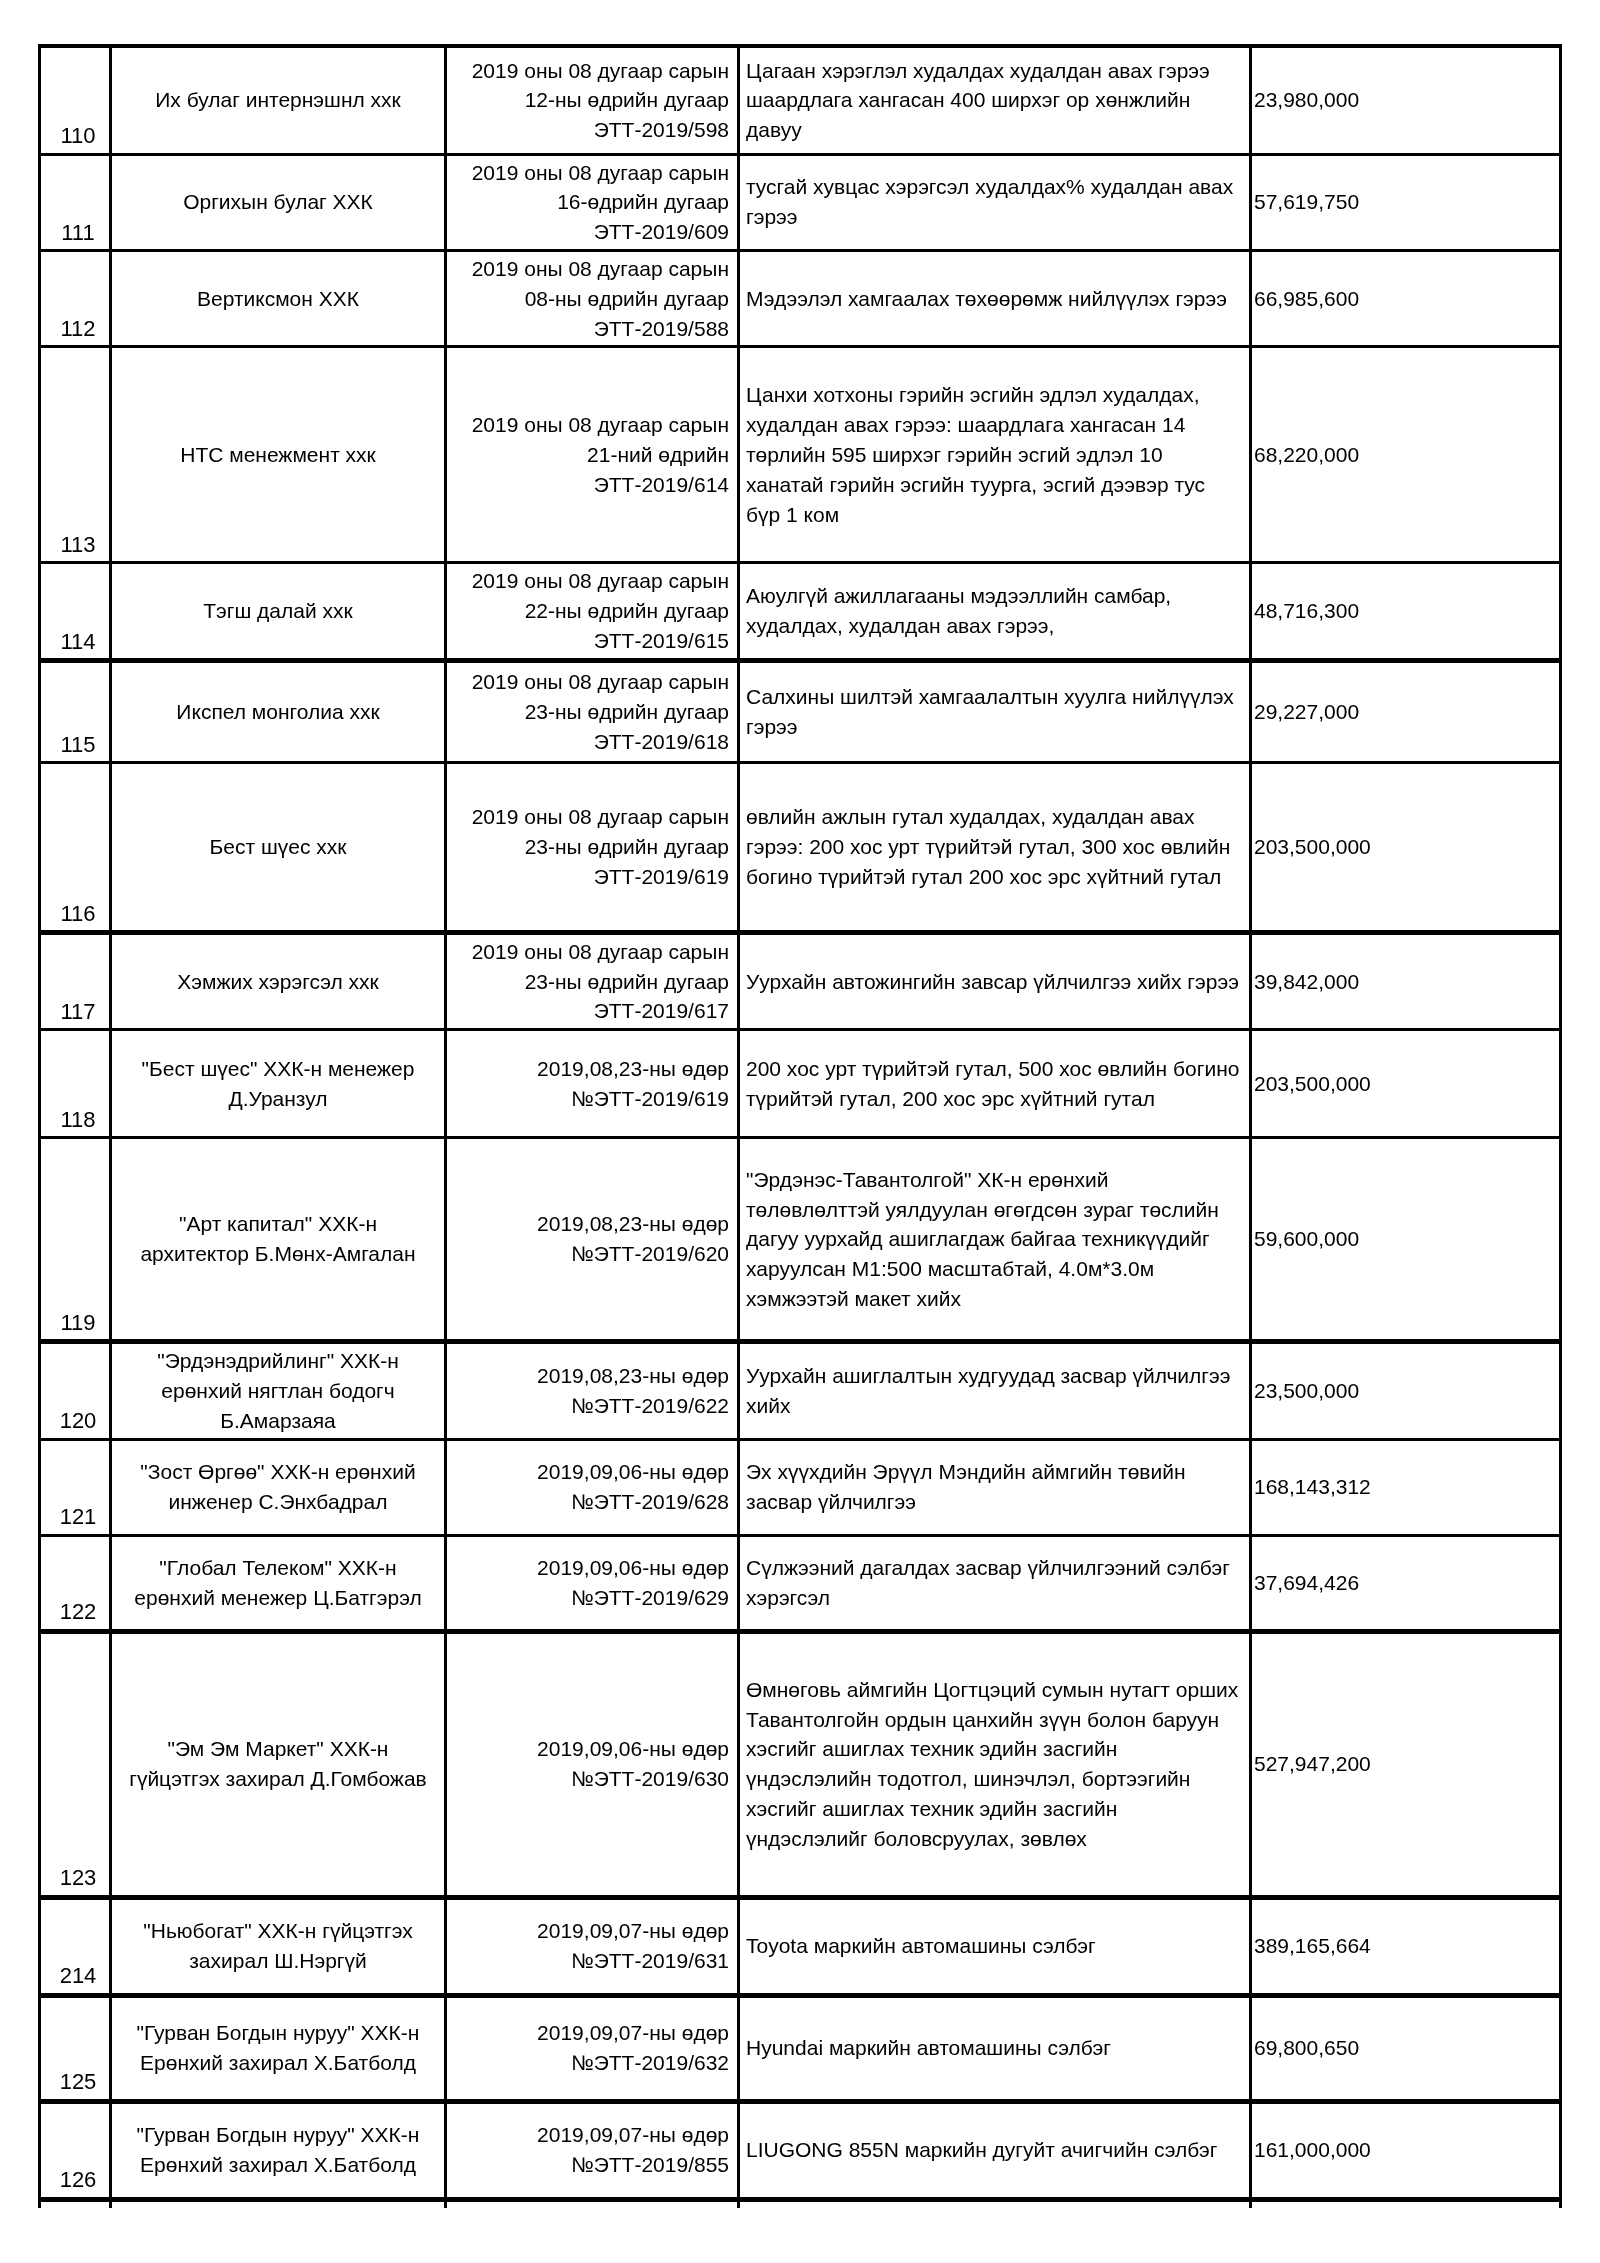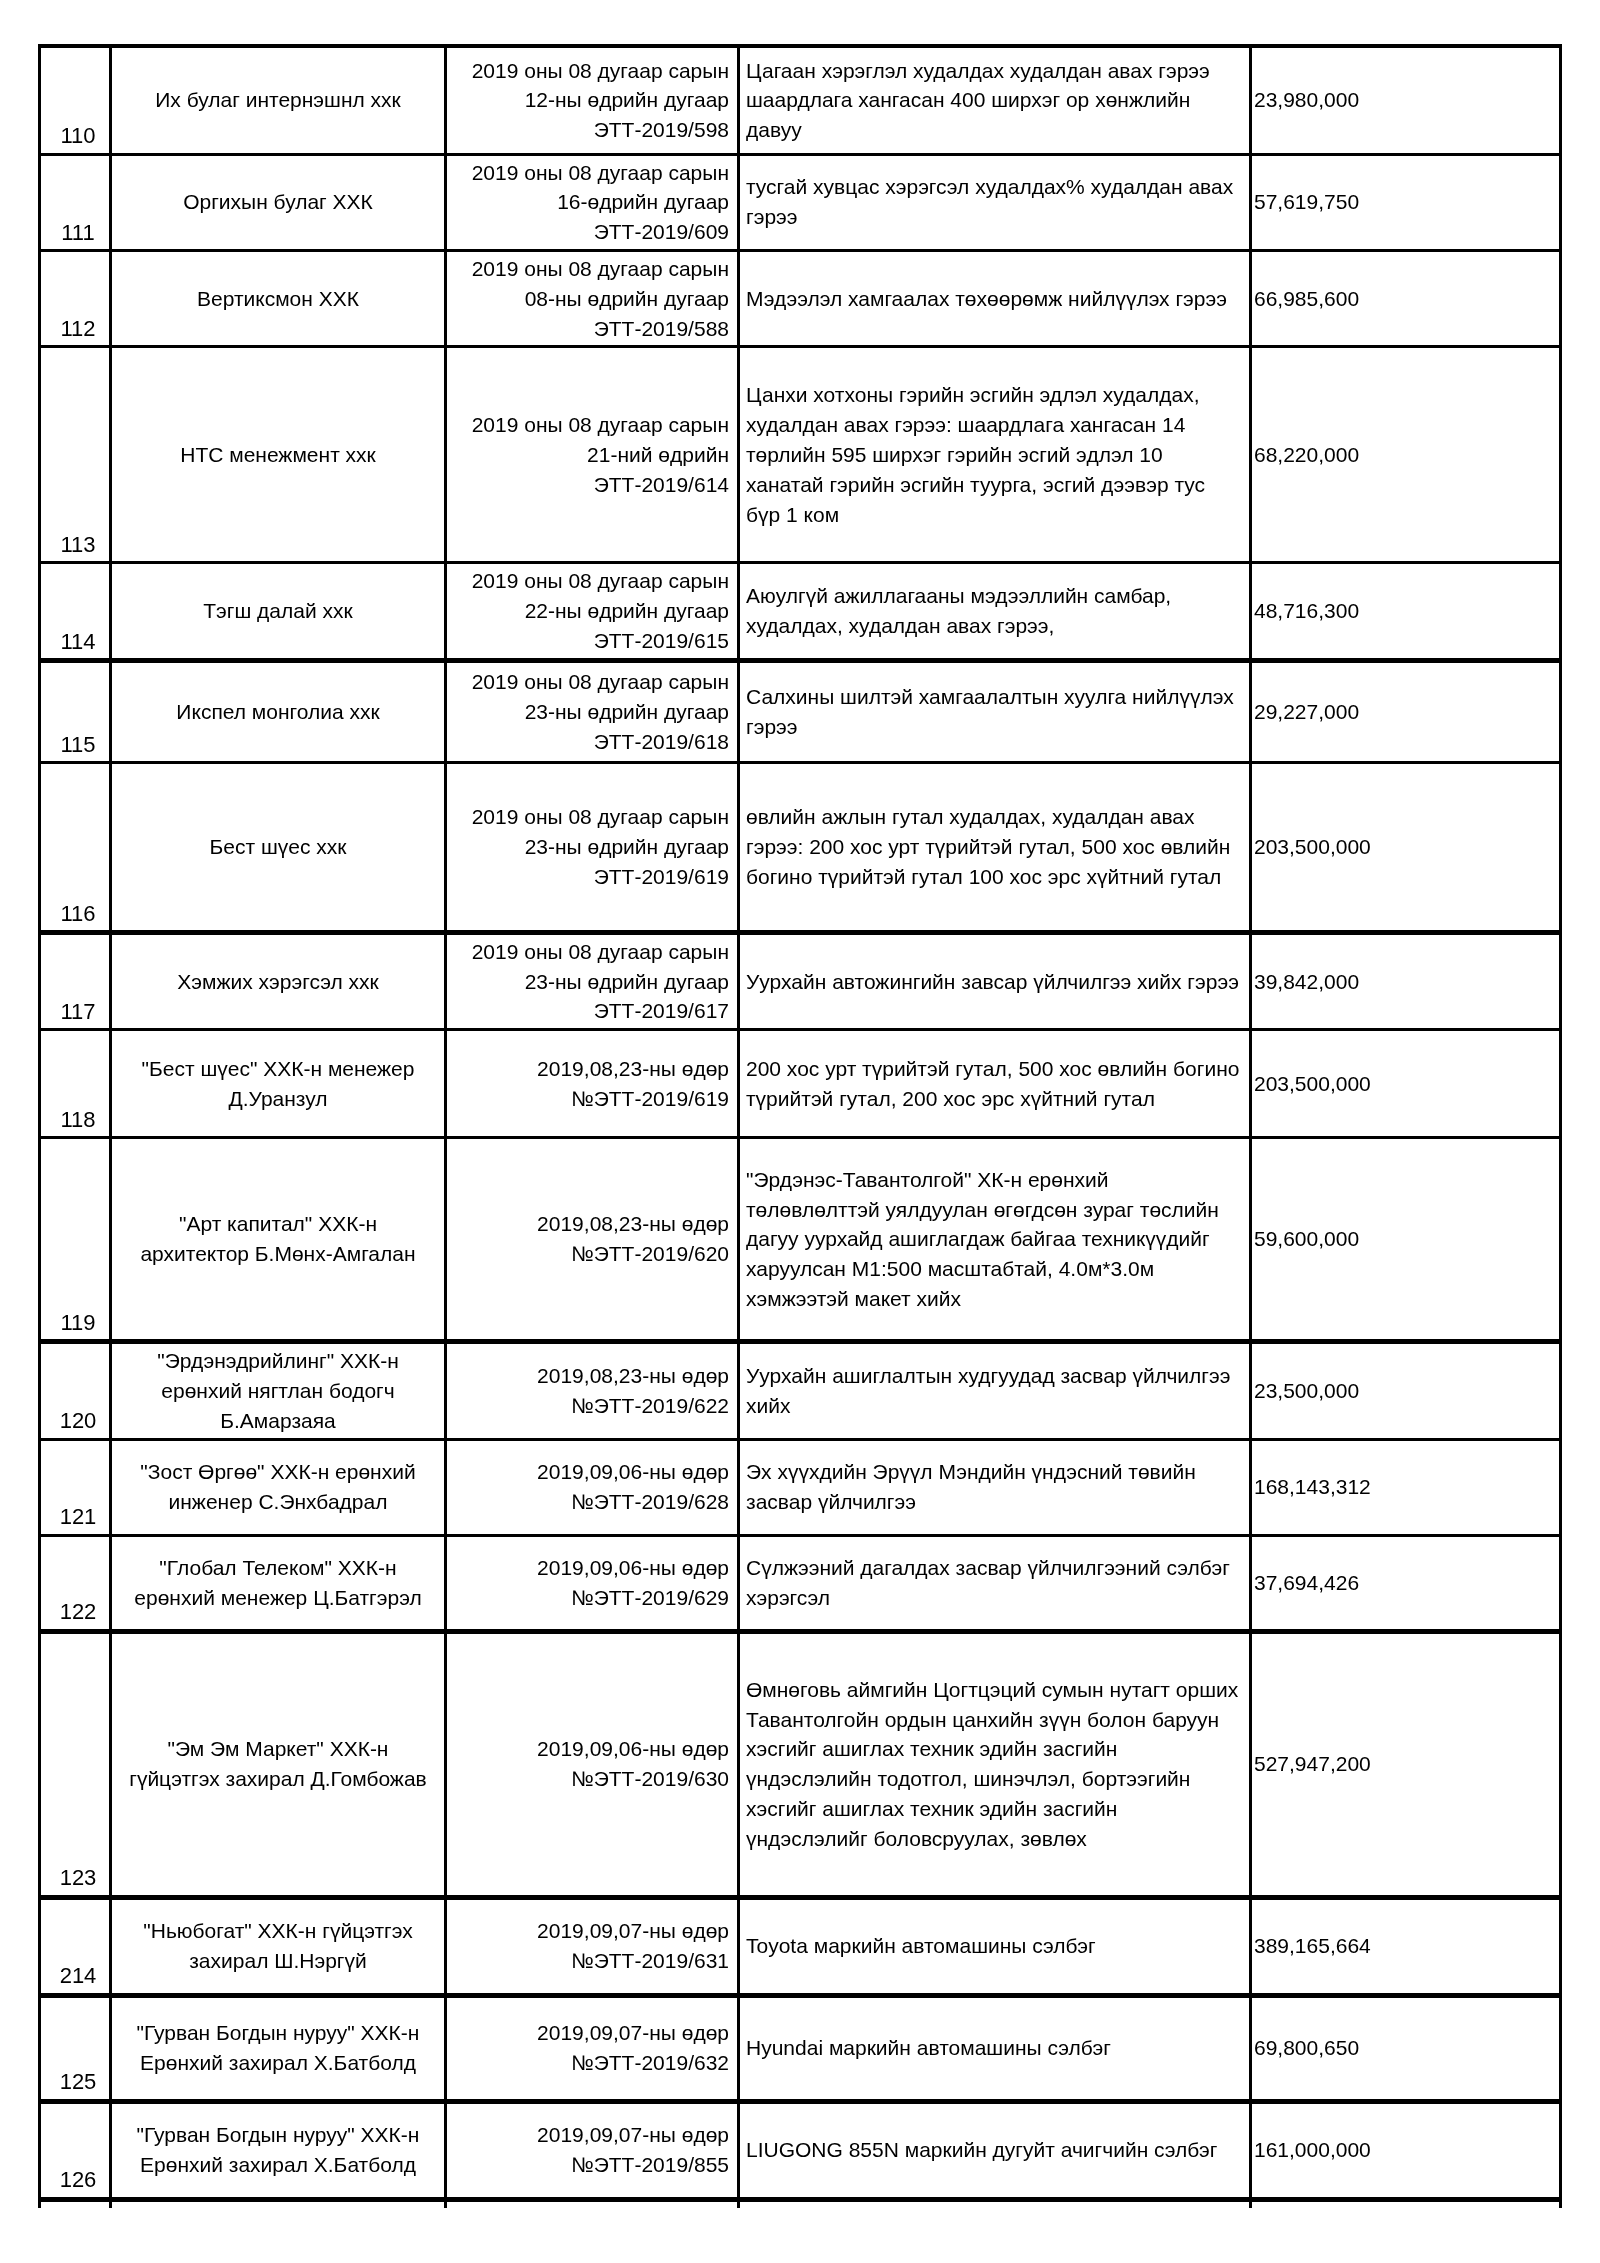--- a/index.html
+++ b/index.html
@@ -115,21 +115,21 @@
           <td class="td-no">115</td>
           <td class="td-name">Икспел монголиа ххк</td>
           <td class="td-date">2019 оны 08 дугаар сарын 23-ны өдрийн дугаар ЭТТ-2019/618</td>
           <td class="td-desc">Салхины шилтэй хамгаалалтын хуулга нийлүүлэх гэрээ</td>
           <td class="td-amount">29,227,000</td>
         </tr>
         <tr class="thick-bottom" style="height: 170px;">
           <td class="td-no">116</td>
           <td class="td-name">Бест шүес ххк</td>
           <td class="td-date">2019 оны 08 дугаар сарын 23-ны өдрийн дугаар ЭТТ-2019/619</td>
-          <td class="td-desc">өвлийн ажлын гутал худалдах, худалдан авах гэрээ: 200 хос урт түрийтэй гутал, 500 хос өвлийн богино түрийтэй гутал 100 хос эрс хүйтний гутал</td>
+          <td class="td-desc">өвлийн ажлын гутал худалдах, худалдан авах гэрээ: 200 хос урт түрийтэй гутал, 300 хос өвлийн богино түрийтэй гутал 200 хос эрс хүйтний гутал</td>
           <td class="td-amount">203,500,000</td>
         </tr>
         <tr style="height: 92px;">
           <td class="td-no">117</td>
           <td class="td-name">Хэмжих хэрэгсэл ххк</td>
           <td class="td-date">2019 оны 08 дугаар сарын 23-ны өдрийн дугаар ЭТТ-2019/617</td>
           <td class="td-desc">Уурхайн автожингийн завсар үйлчилгээ хийх гэрээ</td>
           <td class="td-amount">39,842,000</td>
         </tr>
         <tr style="height: 108px;">
@@ -150,21 +150,21 @@
           <td class="td-no">120</td>
           <td class="td-name">"Эрдэнэдрийлинг" ХХК-н ерөнхий нягтлан бодогч Б.Амарзаяа</td>
           <td class="td-date">2019,08,23-ны өдөр №ЭТТ-2019/622</td>
           <td class="td-desc">Уурхайн ашиглалтын худгуудад засвар үйлчилгээ хийх</td>
           <td class="td-amount">23,500,000</td>
         </tr>
         <tr style="height: 96px;">
           <td class="td-no">121</td>
           <td class="td-name">"Зост Өргөө" ХХК-н ерөнхий инженер С.Энхбадрал</td>
           <td class="td-date">2019,09,06-ны өдөр №ЭТТ-2019/628</td>
-          <td class="td-desc">Эх хүүхдийн Эрүүл Мэндийн үндэсний төвийн засвар үйлчилгээ</td>
+          <td class="td-desc">Эх хүүхдийн Эрүүл Мэндийн аймгийн төвийн засвар үйлчилгээ</td>
           <td class="td-amount">168,143,312</td>
         </tr>
         <tr class="thick-bottom" style="height: 96px;">
           <td class="td-no">122</td>
           <td class="td-name">"Глобал Телеком" ХХК-н ерөнхий менежер Ц.Батгэрэл</td>
           <td class="td-date">2019,09,06-ны өдөр №ЭТТ-2019/629</td>
           <td class="td-desc">Сүлжээний дагалдах засвар үйлчилгээний сэлбэг хэрэгсэл</td>
           <td class="td-amount">37,694,426</td>
         </tr>
         <tr class="thick-bottom" style="height: 266px;">

